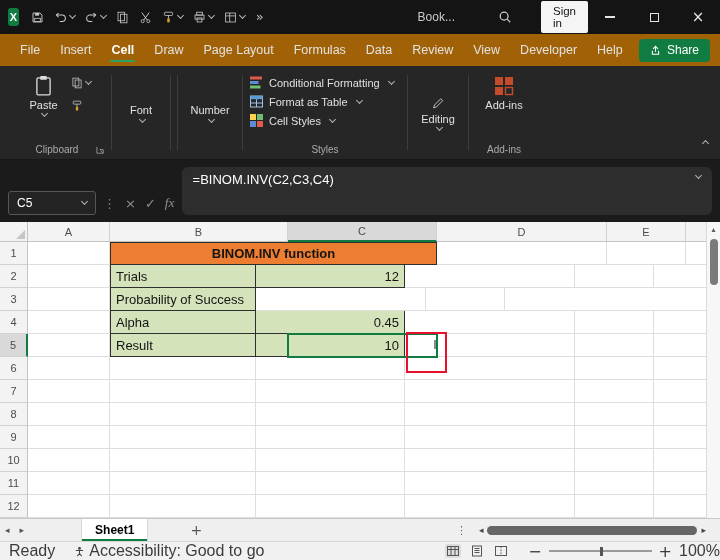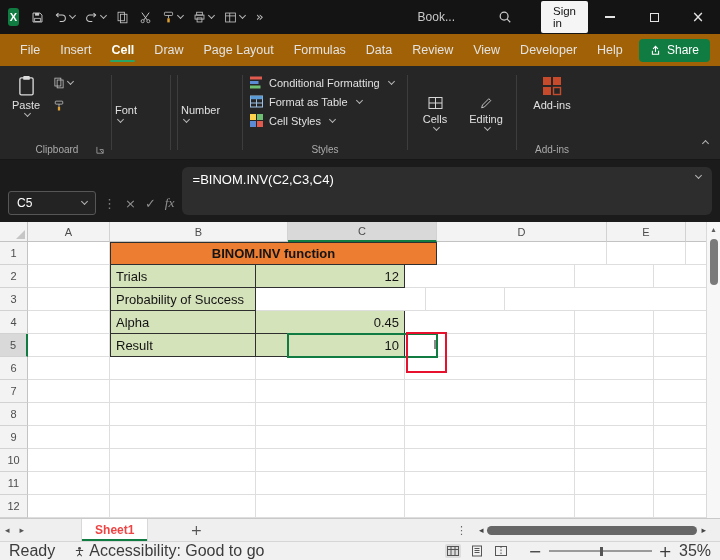--- a/index.html
+++ b/index.html
@@ -28,21 +28,21 @@
 
   
   .menubar{height:32px;background:#a16207;display:flex;align-items:center;padding:0 10px;flex:0 0 auto}
   .mtab{position:relative;color:#e3e3e3;font-size:12.5px;padding:0 10px;height:100%;display:flex;align-items:center;white-space:nowrap}
   .mtab.active{color:#fff;font-weight:700}
   .mtab.active::after{content:"";position:absolute;left:9px;right:9px;bottom:4px;height:2.5px;background:#27A566;border-radius:2px}
   .share-btn{margin-left:auto;background:var(--brand,#107C41);color:#fff;font-size:12px;height:23px;padding:0 11px;border-radius:4px;display:flex;align-items:center;gap:6px}
 
   
   .ribbon{height:94px;background:#262626;display:flex;position:relative;flex:0 0 auto;padding:0 6px;border-bottom:1px solid #171717;color:#e0e0e0}
-  .rgroup{display:flex;flex-direction:column;position:relative;padding-top:7px}
+  .rgroup{display:flex;flex-direction:column;align-items:center;position:relative;padding-top:7px}
   .glabel{position:absolute;bottom:4px;left:0;right:0;text-align:center;font-size:10px;color:#ababab}
   .rsep{width:1px;background:#3d3d3d;margin:9px 3px}
   .rbtn-txt{font-size:11px;color:#e0e0e0;white-space:nowrap}
   .collapsed{justify-content:center;padding-top:0;gap:4px}
   .cb-row{display:flex;gap:7px}
   .paste-btn{display:flex;flex-direction:column;align-items:center;gap:3px;padding:2px 6px}
   .cb-small{display:flex;flex-direction:column;gap:11px;padding-top:4px}
   .cb-small .ic{display:flex;align-items:center}
   .launcher{position:absolute;bottom:4px;right:3px}
   .styles-rows{display:flex;flex-direction:column;gap:6px;align-self:flex-start;padding:3px 2px 0 4px}
@@ -83,21 +83,21 @@
   .selbox{position:absolute;left:287px;top:111px;width:151px;height:25px;border:2px solid var(--sel,#107C41);pointer-events:none}
   .annbox{position:absolute;left:406px;top:110px;width:41px;height:41px;border:2.5px solid var(--ann,#E8112D);pointer-events:none}
   .ibeam{position:absolute;left:434px;top:118px;width:1.5px;height:9px;background:#8a8a8a;pointer-events:none}
   .vsb{position:absolute;right:0;top:0;bottom:0;width:14px;background:#F7F7F7;border-left:1px solid #DADADA;display:flex;flex-direction:column;align-items:center}
   .vsb .arr{font-size:8px;color:#5f5f5f;line-height:15px}
   .vthumb{width:8px;height:46px;background:#7a7a7a;border-radius:4px;margin-top:2px}
 
   
   .sheetbar{height:23px;background:#EFEFEF;border-top:1px solid #C9C9C9;display:flex;align-items:center;flex:0 0 auto;font-size:12px;color:#444}
   .snav{padding:0 5px;font-size:9px;color:#555}
-  .stab{height:100%;background:#fff;display:flex;align-items:center;padding:0 13px;font-weight:700;color:#ef4444;border-left:1px solid #D8D8D8;border-right:1px solid #D8D8D8;position:relative;margin-left:52px}
+  .stab{height:100%;background:#fff;display:flex;align-items:center;padding:0 13px;font-weight:700;color:#000000;border-left:1px solid #D8D8D8;border-right:1px solid #D8D8D8;position:relative;margin-left:52px}
   .stab::after{content:"";position:absolute;left:0;right:0;bottom:0;height:2px;background:var(--brand,#107C41)}
   .addsheet{margin-left:42px;font-size:14px;color:#555}
   .hsb{display:flex;align-items:center;margin-left:auto;margin-right:14px;gap:4px}
   .hsb .dots{color:#666;font-size:11px;margin-right:8px}
   .hsb .arr{font-size:9px;color:#444}
   .hthumb{width:210px;height:9px;background:#666;border-radius:5px}
 
   
   .statusbar{height:19px;background:#F1F1F1;border-top:1px solid #D6D6D6;display:flex;align-items:center;font-size:16px;color:#3c3c3c;padding:0 9px;gap:7px;flex:0 0 auto}
   .acc{display:flex;align-items:center;gap:4px;margin-left:12px}
@@ -297,31 +297,20 @@
               <rect x="0" y="7" width="6" height="6" fill="#5B8BD5"></rect>
               <rect x="7" y="7" width="6" height="6" fill="#E05A4E"></rect>
             </svg>
           <span>Cell Styles</span>
           <span class="chv"></span>
         </div>
       </div>
       <span class="glabel">Styles</span>
     </div>
     <div class="rsep"></div>
-    <div class="rgroup collapsed" style="width:48px">
-      <span class="stackbtn">
-        <svg width="15" height="14" viewBox="0 0 15 14">
-            <rect x="1" y="1.5" width="13" height="11" fill="none" stroke="#d5d5d5"></rect>
-            <line x1="1" y1="7" x2="14" y2="7" stroke="#d5d5d5"></line>
-            <line x1="7.5" y1="1.5" x2="7.5" y2="12.5" stroke="#d5d5d5"></line>
-          </svg>
-        <span class="rbtn-txt">Cells</span>
-        <span class="chv"></span>
-      </span>
-    </div>
     <div class="rgroup collapsed" style="width:54px">
       <span class="stackbtn">
         <svg width="14" height="14" viewBox="0 0 16 16">
             <path d="M3 13.5l1-3.2 7.2-7.2 2.2 2.2-7.2 7.2z" fill="none" stroke="#d5d5d5"></path>
           </svg>
         <span class="rbtn-txt">Editing</span>
         <span class="chv"></span>
       </span>
     </div>
     <div class="rsep"></div>
@@ -535,17 +524,17 @@
             <line x1="6" y1="1.5" x2="6" y2="10.5" stroke="#555" stroke-dasharray="1.6 1.4"></line>
           </svg>
       </span>
     </div>
     <div class="zoom">
       <span class="glyph">−</span>
       <span class="ztrack">
           <span class="zthumb"></span>
         </span>
       <span class="glyph">+</span>
-      <span class="zlabel">35%</span>
+      <span class="zlabel">100%</span>
     </div>
   </div>
 
 </div>
 
 </body></html>

